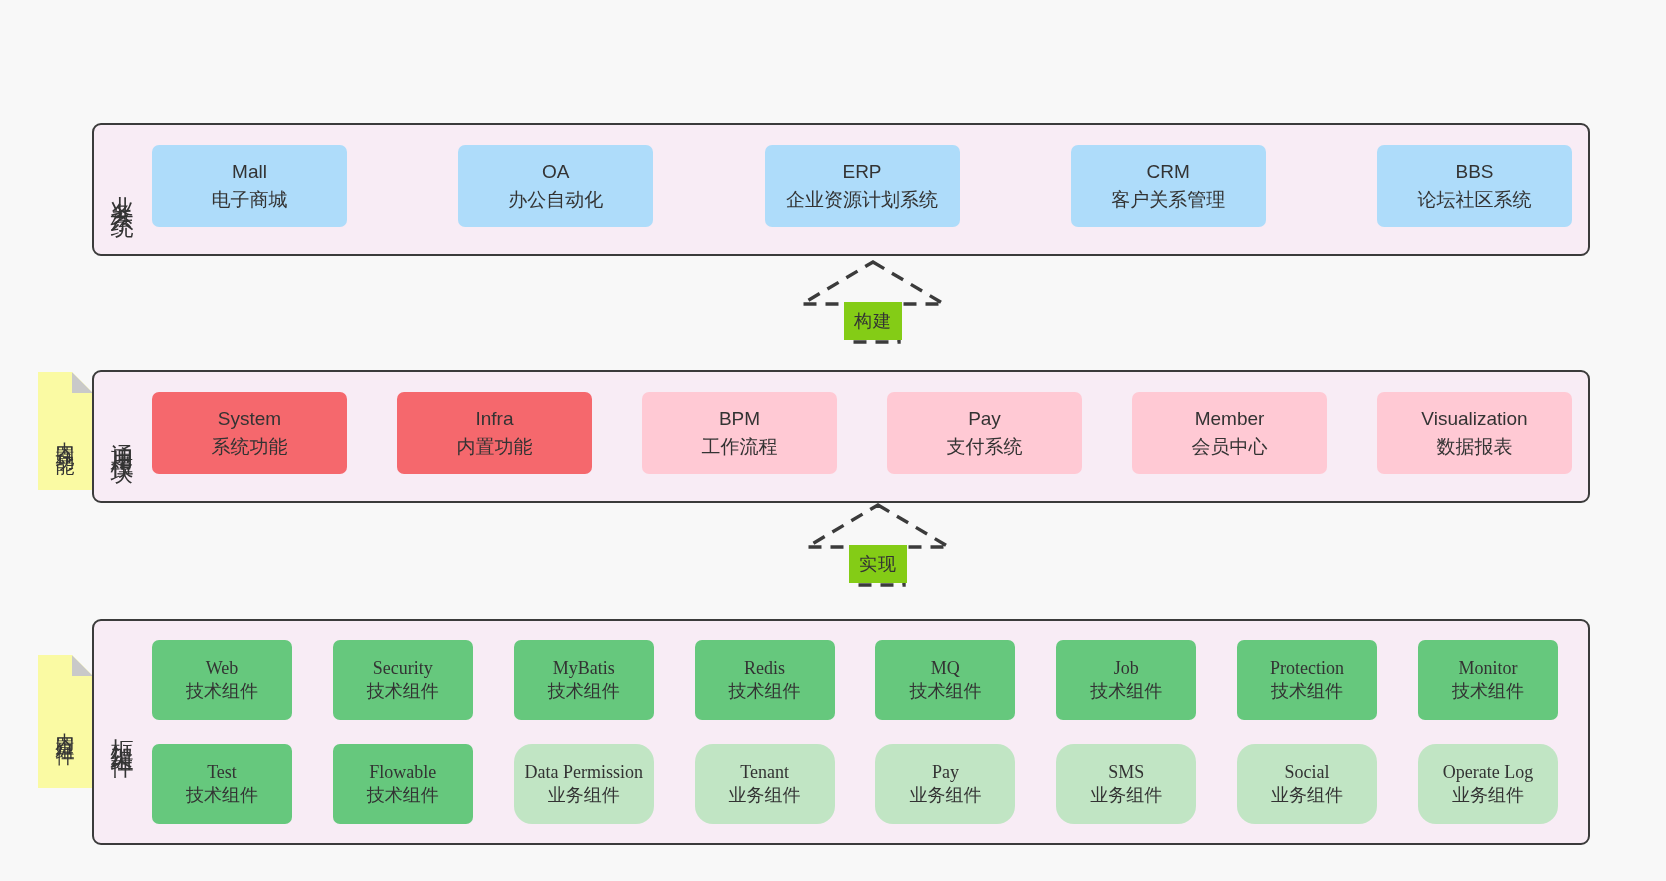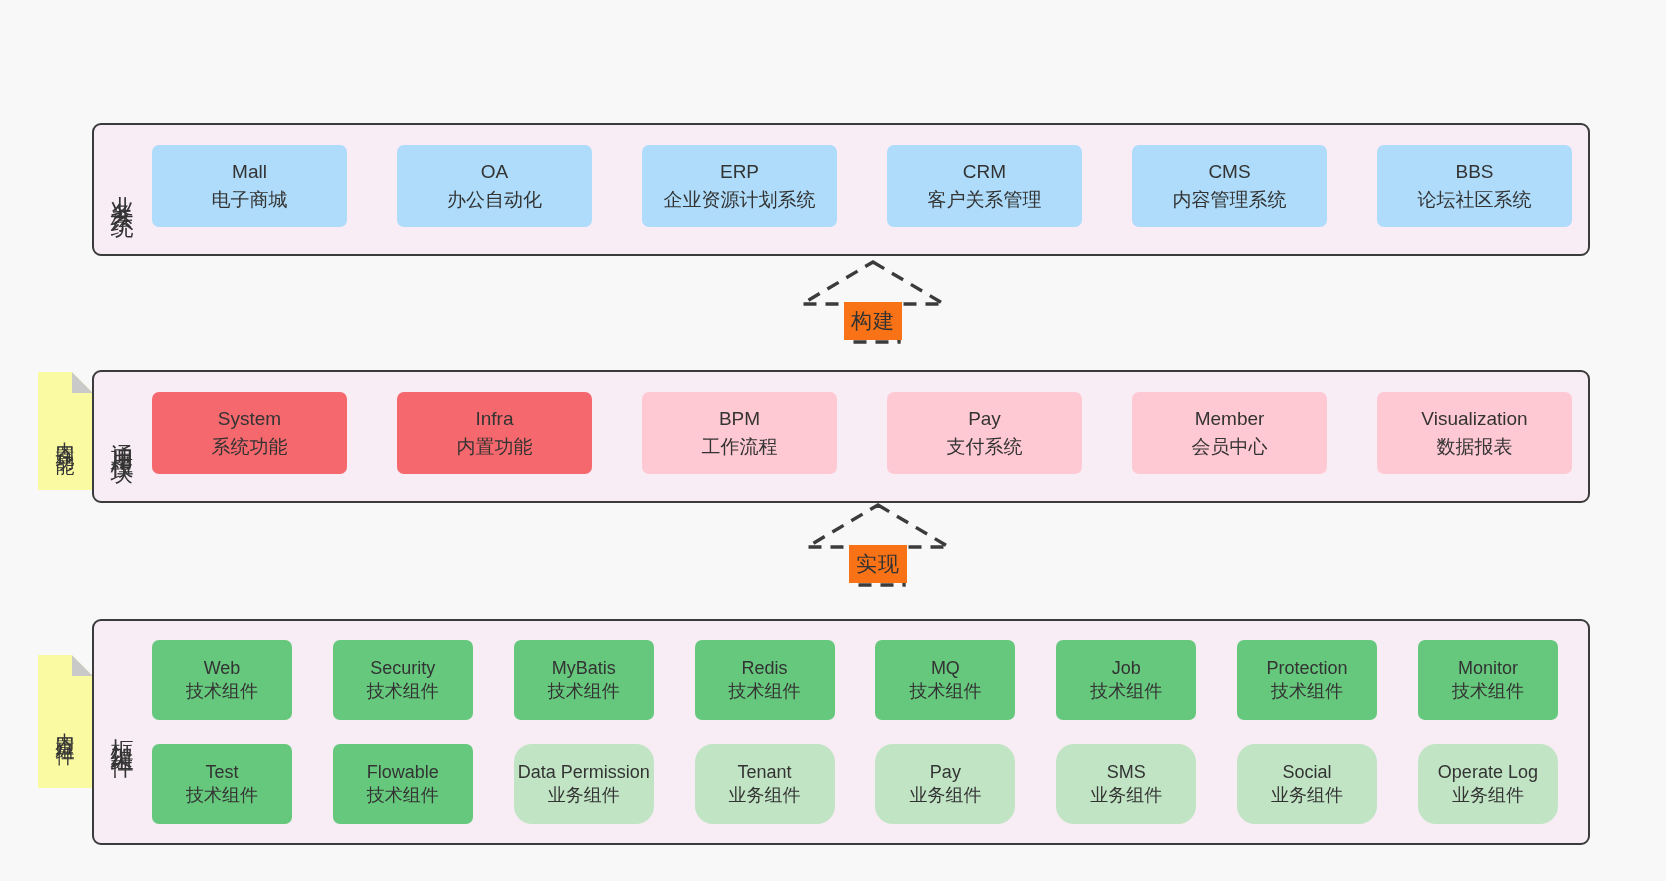--- a/index.html
+++ b/index.html
@@ -48,20 +48,21 @@
   .frame-rows{
     flex:1;display:flex;flex-direction:column;justify-content:center;
     gap:24px;padding:0 30px 0 2px;
   }
   .frame-row{display:flex;justify-content:space-between;}
   .cbox{
     width:140px;height:80px;border-radius:7px;
     display:flex;flex-direction:column;align-items:center;justify-content:center;
     text-align:center;font-size:18px;line-height:1.3;color:var(--text);
     padding:2px;
+    font-family:Liberation Serif, serif;
   }
   .cbox.dark{background:var(--green-dark);}
   .cbox.light{background:var(--green-light);border-radius:18px;}
 
   .sticky{
     position:absolute;left:38px;width:55px;
     background:var(--sticky-yellow);
     clip-path:polygon(0 0,calc(100% - 21px) 0,100% 21px,100% 100%,0 100%);
     display:flex;align-items:center;justify-content:center;
     z-index:1;
@@ -78,23 +79,23 @@
   }
   #sticky-modules{top:372px;height:118px;}
   #sticky-framework{top:655px;height:133px;}
 
   .arrow{position:absolute;width:150px;height:88px;z-index:0;}
   #arrow-build{left:798px;top:258px;}
   #arrow-implement{left:803px;top:501px;}
   .arrow svg{position:absolute;left:0;top:0;}
   .arrow-label{
     position:absolute;left:50%;top:44px;transform:translateX(-50%);
-    width:58px;height:38px;background:#f97316;
+    width:58px;height:38px;background:#84cc16;
     display:flex;align-items:center;justify-content:center;
-    font-size:21px;color:var(--text);letter-spacing:1px;
+    font-size:18px;color:var(--text);letter-spacing:1px;
   }
 </style>
 </head>
 <body>
 
 <div id="canvas">
 
   <div class="section" id="sec-business">
     <div class="v-label">业务系统</div>
     <div class="box-row">
@@ -106,24 +107,20 @@
         <div>OA</div>
         <div>办公自动化</div>
       </div>
       <div class="box blue">
         <div>ERP</div>
         <div>企业资源计划系统</div>
       </div>
       <div class="box blue">
         <div>CRM</div>
         <div>客户关系管理</div>
-      </div>
-      <div class="box blue">
-        <div>CMS</div>
-        <div>内容管理系统</div>
       </div>
       <div class="box blue">
         <div>BBS</div>
         <div>论坛社区系统</div>
       </div>
     </div>
   </div>
 
   <div class="arrow" id="arrow-build">
     <svg width="150" height="88" viewBox="0 0 150 88">

